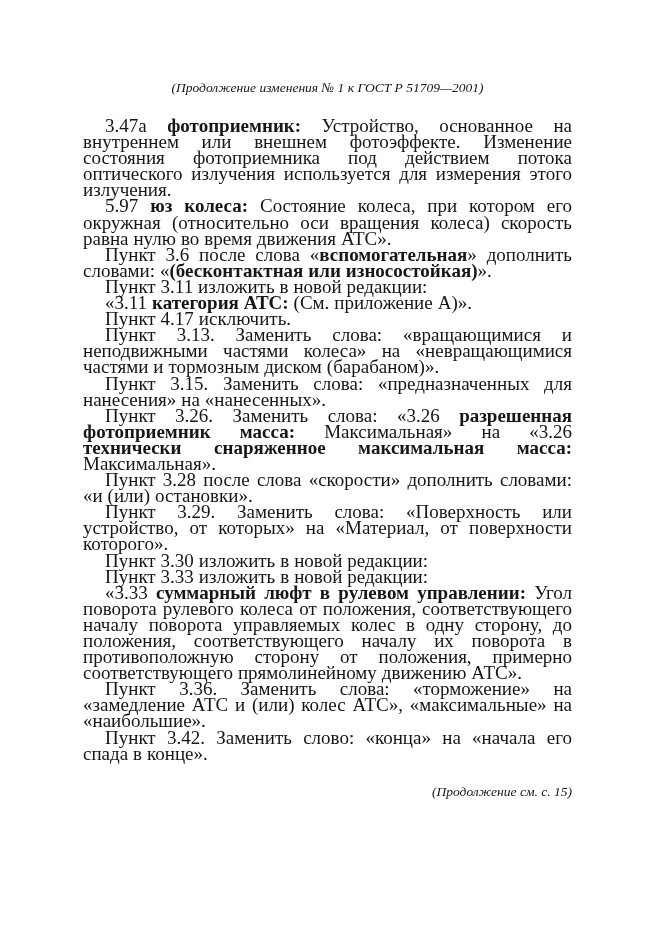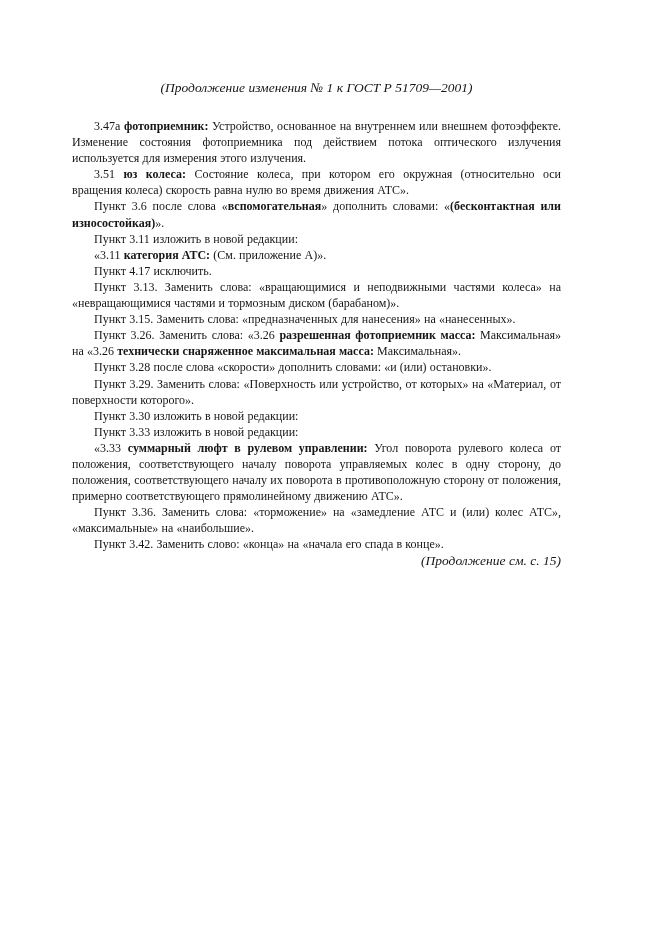--- a/index.html
+++ b/index.html
@@ -12,59 +12,60 @@
     width: 661px;
     height: 936px;
     background: #ffffff;
     font-family: "Liberation Serif", serif;
     color: #161616;
     overflow: hidden;
     box-sizing: border-box;
   }
   .content {
     position: absolute;
-    left: 72px;
+    left: 83px;
     top: 80px;
     width: 489px;
   }
   .doc-header {
     font-style: italic;
     font-size: 13.5px;
     text-align: center;
     margin-bottom: 22px;
     white-space: nowrap;
   }
   .doc-body p {
     margin: 0;
     padding: 0;
-    font-size: 12px;
+    font-size: 19px;
     line-height: 16.1px;
     text-align: justify;
     text-indent: 22px;
     word-spacing: 0.2px;
   }
   .doc-body .run-bold {
     font-weight: bold;
   }
   .doc-footer {
     font-style: italic;
     font-size: 13.5px;
     text-align: right;
+    margin-top: 22px;
     font-family: Liberation Serif, serif;
   }
 </style>
 </head>
 <body>
 
 <div class="page">
   <div class="content">
     <div class="doc-header">(Продолжение изменения № 1 к ГОСТ Р 51709—2001)</div>
     <div class="doc-body">
         <p><span>3.47а </span><span class="run-bold">фотоприемник:</span><span> Устройство, основанное на внутреннем или внешнем фотоэффекте. Изменение состояния фотоприемника под действием потока оптического излучения используется для измерения этого излучения.</span></p>
-        <p><span>3.51 </span><span class="run-bold">юз колеса:</span><span> Состояние колеса, при котором его окружная (относительно оси вращения колеса) скорость равна нулю во время движения АТС».</span></p>
+        <p><span>5.97 </span><span class="run-bold">юз колеса:</span><span> Состояние колеса, при котором его окружная (относительно оси вращения колеса) скорость равна нулю во время движения АТС».</span></p>
         <p><span>Пункт 3.6 после слова «</span><span class="run-bold">вспомогательная</span><span>» дополнить словами: «</span><span class="run-bold">(бесконтактная или износостойкая)</span><span>».</span></p>
         <p><span>Пункт 3.11 изложить в новой редакции:</span></p>
         <p><span>«3.11 </span><span class="run-bold">категория АТС:</span><span> (См. приложение А)».</span></p>
         <p><span>Пункт 4.17 исключить.</span></p>
         <p><span>Пункт 3.13. Заменить слова: «вращающимися и неподвижными частями колеса» на «невращающимися частями и тормозным диском (барабаном)».</span></p>
         <p><span>Пункт 3.15. Заменить слова: «предназначенных для нанесения» на «нанесенных».</span></p>
         <p><span>Пункт 3.26. Заменить слова: «3.26 </span><span class="run-bold">разрешенная фотоприемник масса:</span><span> Максимальная» на «3.26 </span><span class="run-bold">технически снаряженное максимальная масса:</span><span> Максимальная».</span></p>
         <p><span>Пункт 3.28 после слова «скорости» дополнить словами: «и (или) остановки».</span></p>
         <p><span>Пункт 3.29. Заменить  слова: «Поверхность или устройство, от которых» на «Материал, от поверхности которого».</span></p>
         <p><span>Пункт 3.30 изложить в новой редакции:</span></p>

